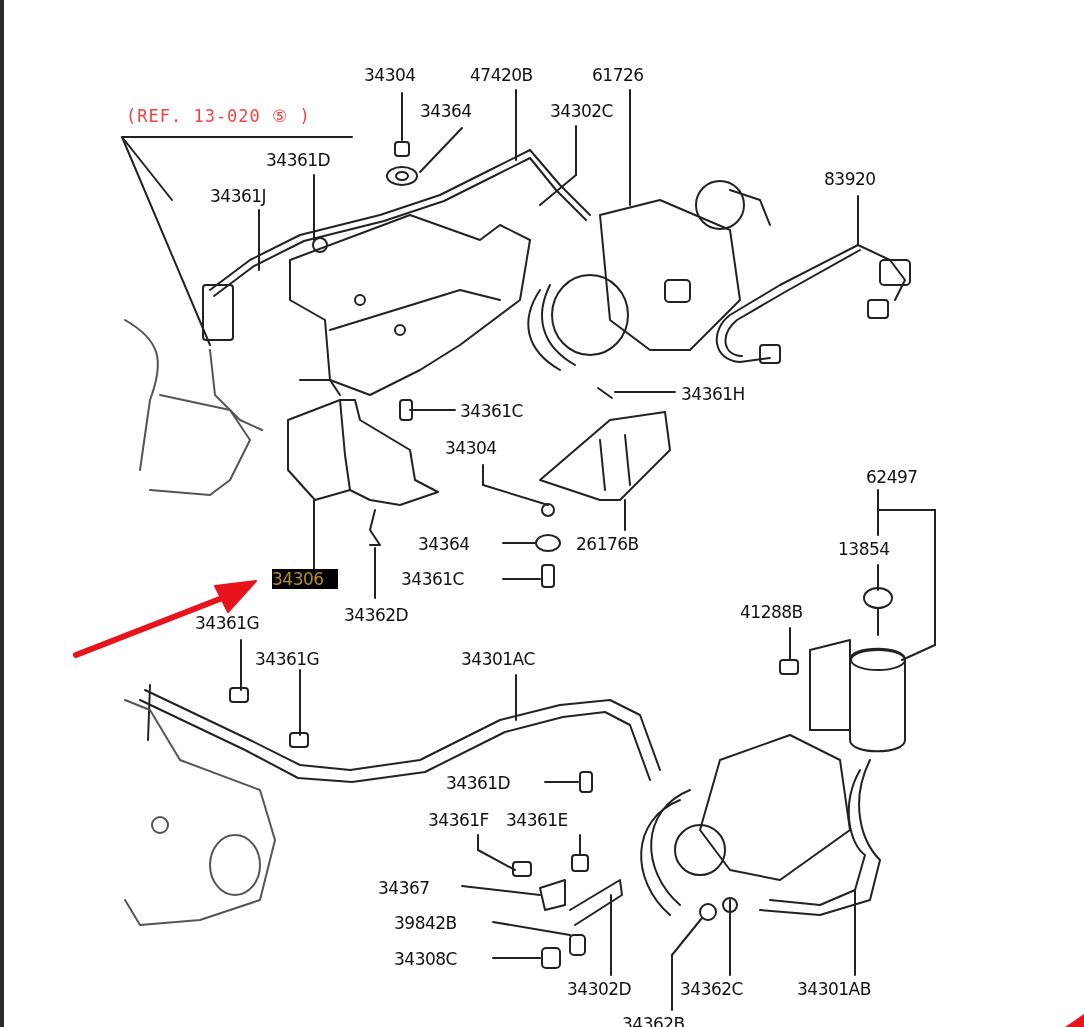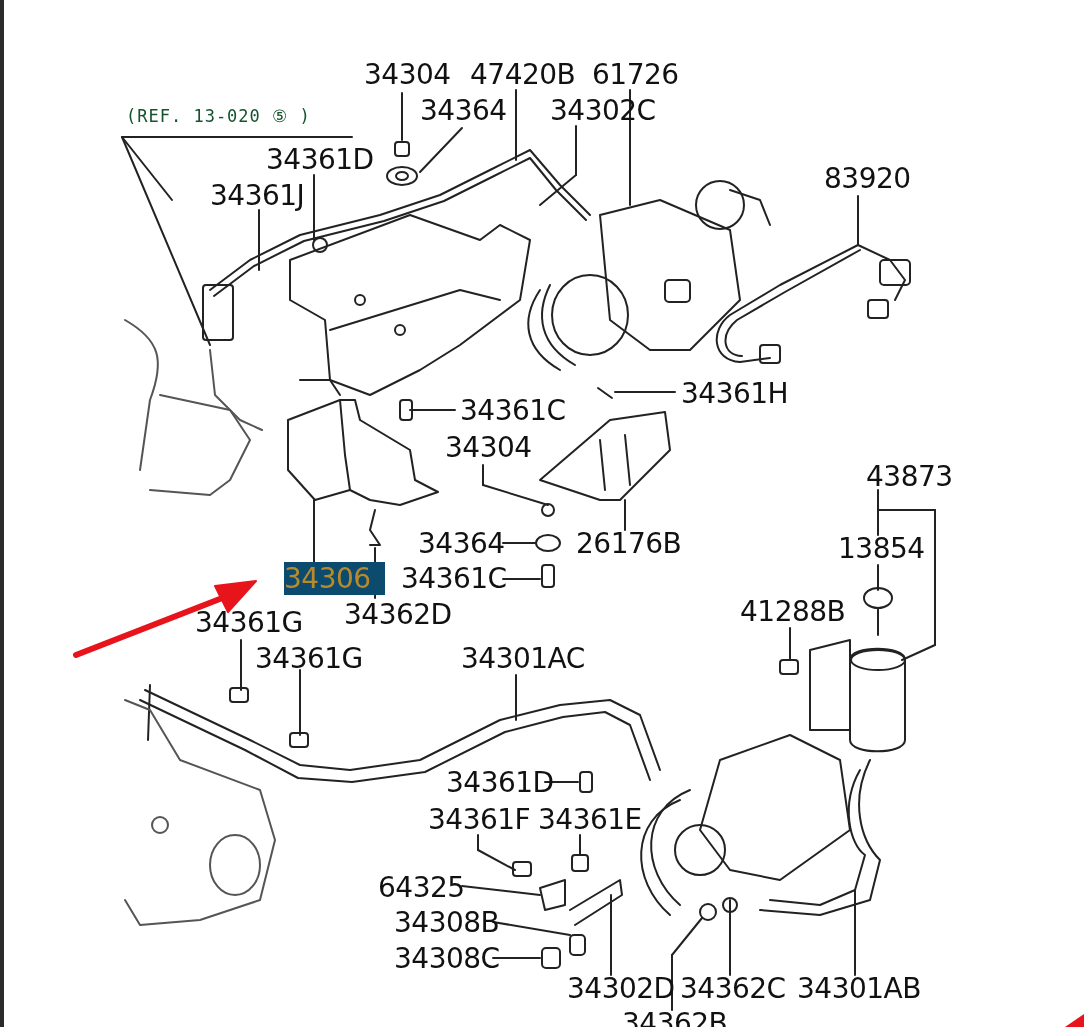--- a/index.html
+++ b/index.html
@@ -1,21 +1,21 @@
 <!DOCTYPE html>
 <html><head>
 <meta charset="utf-8">
 <style>
   html,body{margin:0;padding:0;}
   body{width:1084px;height:1027px;background:#ffffff;position:relative;overflow:hidden;font-family:"DejaVu Sans",sans-serif;}
   .frame-left{position:absolute;left:0;top:0;width:4px;height:1027px;background:#2b2b2b;}
   svg.diagram{position:absolute;left:0;top:0;}
-  .lbl{position:absolute;font-family:"DejaVu Sans",sans-serif;font-size:28px;letter-spacing:-0.5px;color:#111;white-space:nowrap;line-height:22px;}
-  .ref{position:absolute;left:126px;top:106px;font-family:"DejaVu Sans Mono",monospace;font-size:17px;color:#14532d;letter-spacing:1px;}
-  .hl{background:#0c4a6e;color:#b98a2a;padding:0 14px 0 0;margin-left:12px;}
+  .lbl{position:absolute;font-family:"DejaVu Sans",sans-serif;font-size:17px;letter-spacing:-0.5px;color:#111;white-space:nowrap;line-height:22px;}
+  .ref{position:absolute;left:126px;top:106px;font-family:"DejaVu Sans Mono",monospace;font-size:17px;color:#ef4444;letter-spacing:1px;}
+  .hl{background:#000000;color:#b98a2a;padding:0 14px 0 0;}
 </style>
 </head>
 <body>
 
 <div class="frame-left"></div>
 
 <svg class="diagram" width="1084" height="1027" viewBox="0 0 1084 1027" fill="none" stroke="#222" stroke-width="2" stroke-linecap="round" stroke-linejoin="round">
 
   <g>
     <line x1="122" y1="137" x2="352" y2="137"></line>
@@ -192,33 +192,33 @@
 <div class="lbl" style="left:470px;top:64px">47420B</div>
 <div class="lbl" style="left:592px;top:64px">61726</div>
 <div class="lbl" style="left:420px;top:100px">34364</div>
 <div class="lbl" style="left:550px;top:100px">34302C</div>
 <div class="lbl" style="left:266px;top:149px">34361D</div>
 <div class="lbl" style="left:210px;top:185px">34361J</div>
 <div class="lbl" style="left:824px;top:168px">83920</div>
 <div class="lbl" style="left:681px;top:383px">34361H</div>
 <div class="lbl" style="left:460px;top:400px">34361C</div>
 <div class="lbl" style="left:445px;top:437px">34304</div>
-<div class="lbl" style="left:866px;top:466px">43873</div>
+<div class="lbl" style="left:866px;top:466px">62497</div>
 <div class="lbl" style="left:418px;top:533px">34364</div>
 <div class="lbl" style="left:576px;top:533px">26176B</div>
 <div class="lbl" style="left:838px;top:538px">13854</div>
 <div class="lbl" style="left:272px;top:568px"><span class="hl">34306</span></div>
 <div class="lbl" style="left:401px;top:568px">34361C</div>
 <div class="lbl" style="left:344px;top:604px">34362D</div>
 <div class="lbl" style="left:195px;top:612px">34361G</div>
 <div class="lbl" style="left:740px;top:601px">41288B</div>
 <div class="lbl" style="left:255px;top:648px">34361G</div>
 <div class="lbl" style="left:461px;top:648px">34301AC</div>
 <div class="lbl" style="left:446px;top:772px">34361D</div>
 <div class="lbl" style="left:428px;top:809px">34361F</div>
-<div class="lbl" style="left:538px;top:809px">34361E</div>
-<div class="lbl" style="left:378px;top:877px">64325</div>
-<div class="lbl" style="left:394px;top:912px">34308B</div>
+<div class="lbl" style="left:506px;top:809px">34361E</div>
+<div class="lbl" style="left:378px;top:877px">34367</div>
+<div class="lbl" style="left:394px;top:912px">39842B</div>
 <div class="lbl" style="left:394px;top:948px">34308C</div>
 <div class="lbl" style="left:567px;top:978px">34302D</div>
 <div class="lbl" style="left:680px;top:978px">34362C</div>
 <div class="lbl" style="left:797px;top:978px">34301AB</div>
 <div class="lbl" style="left:622px;top:1013px">34362B</div>
 
 </body></html>

